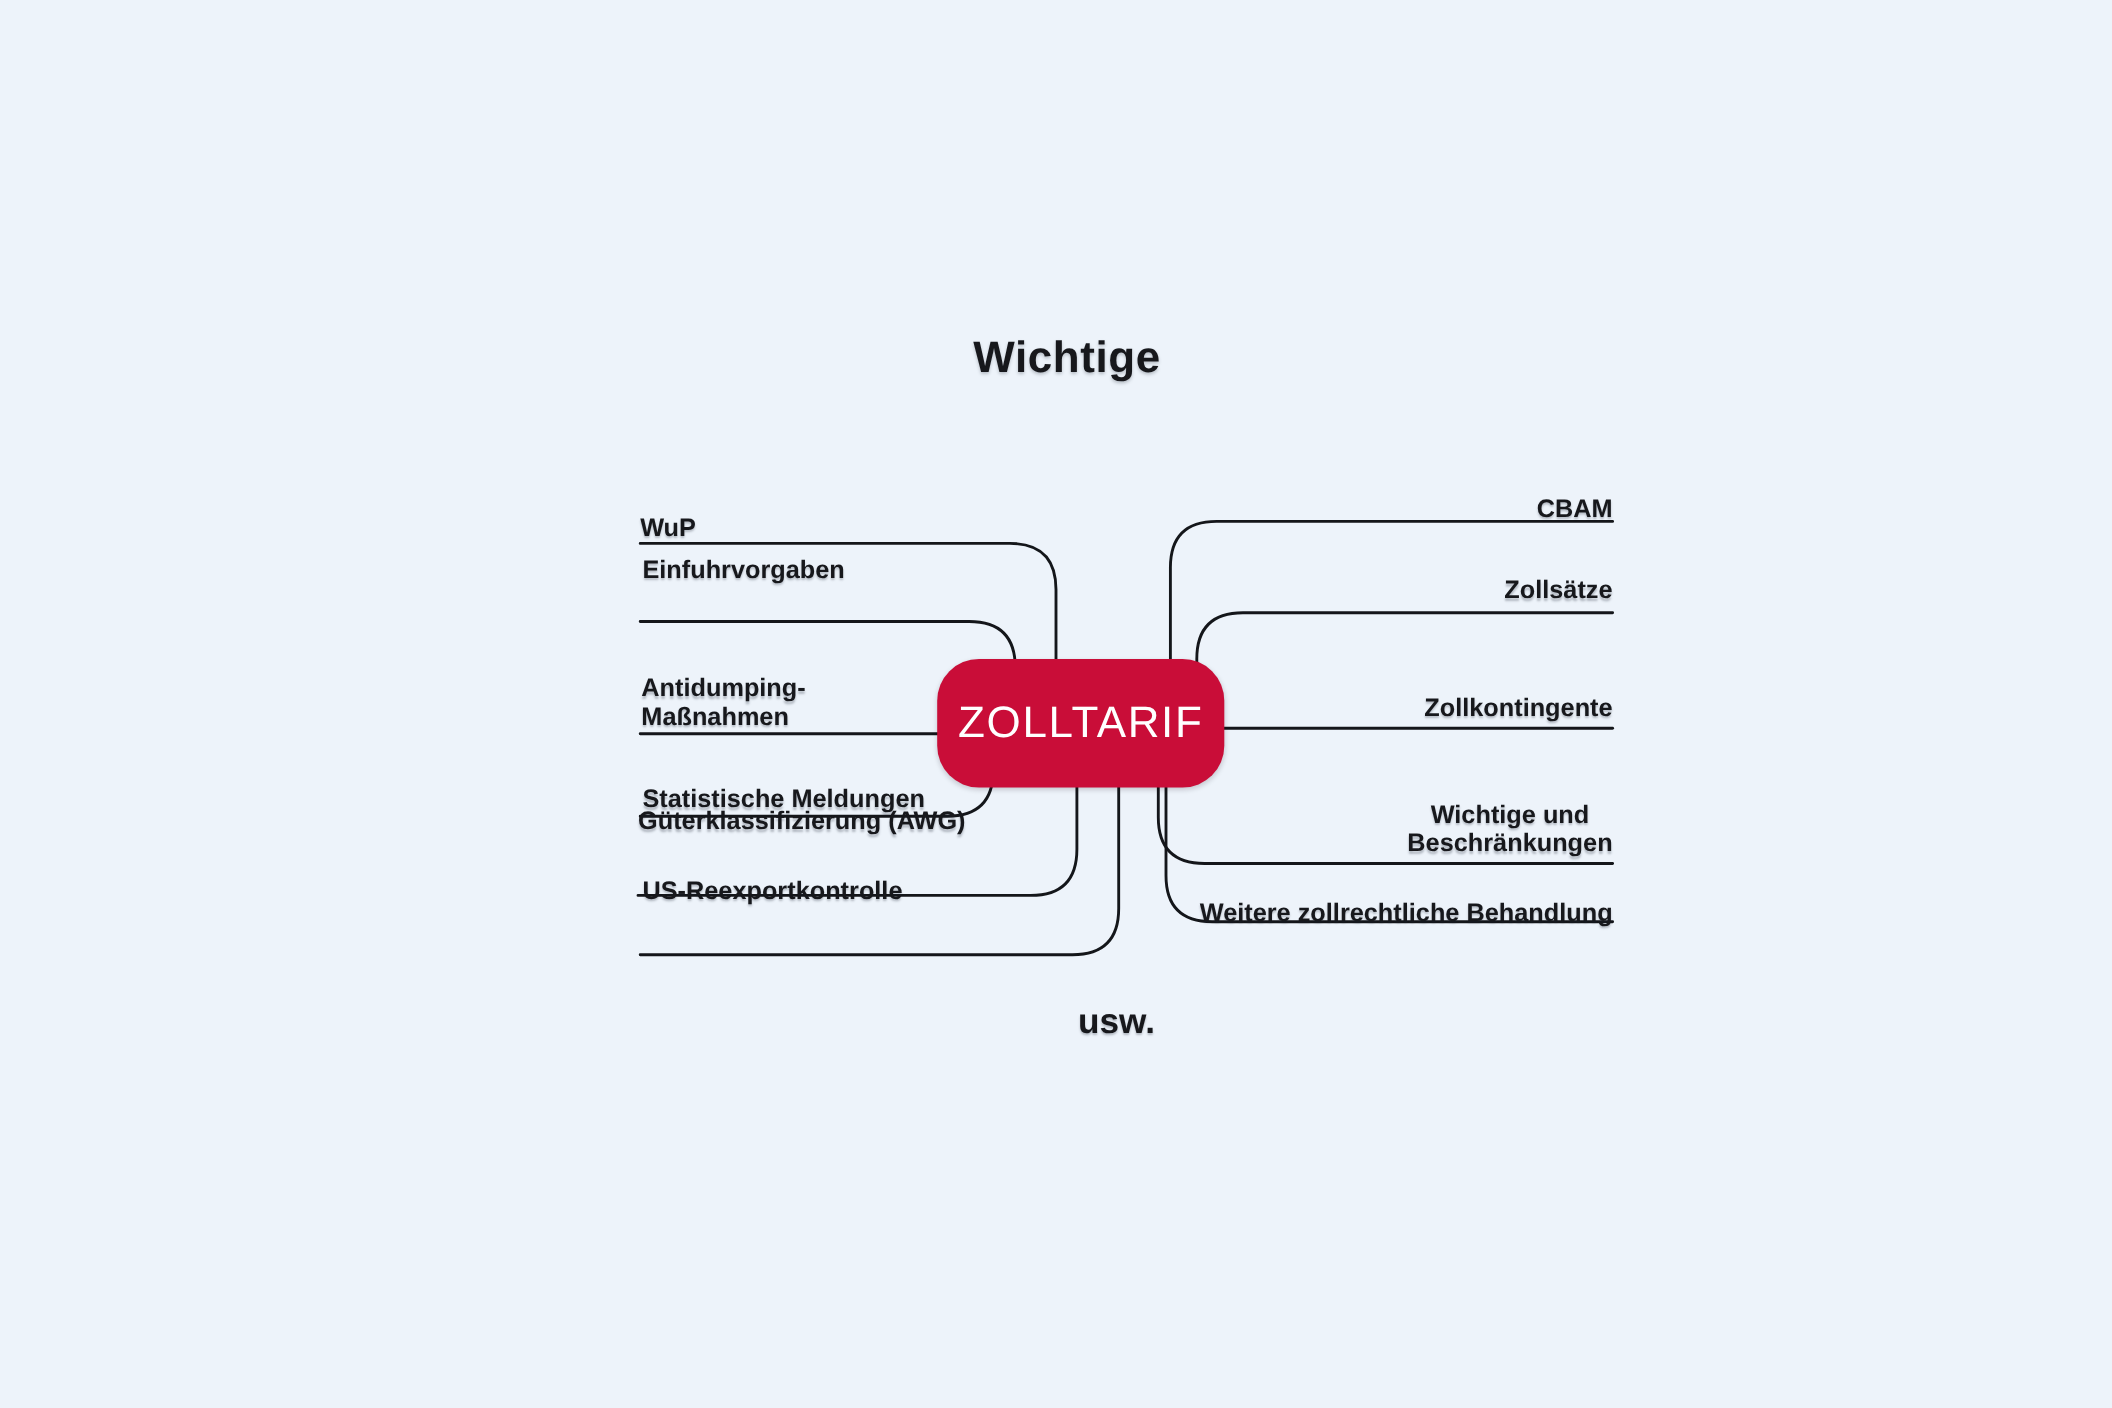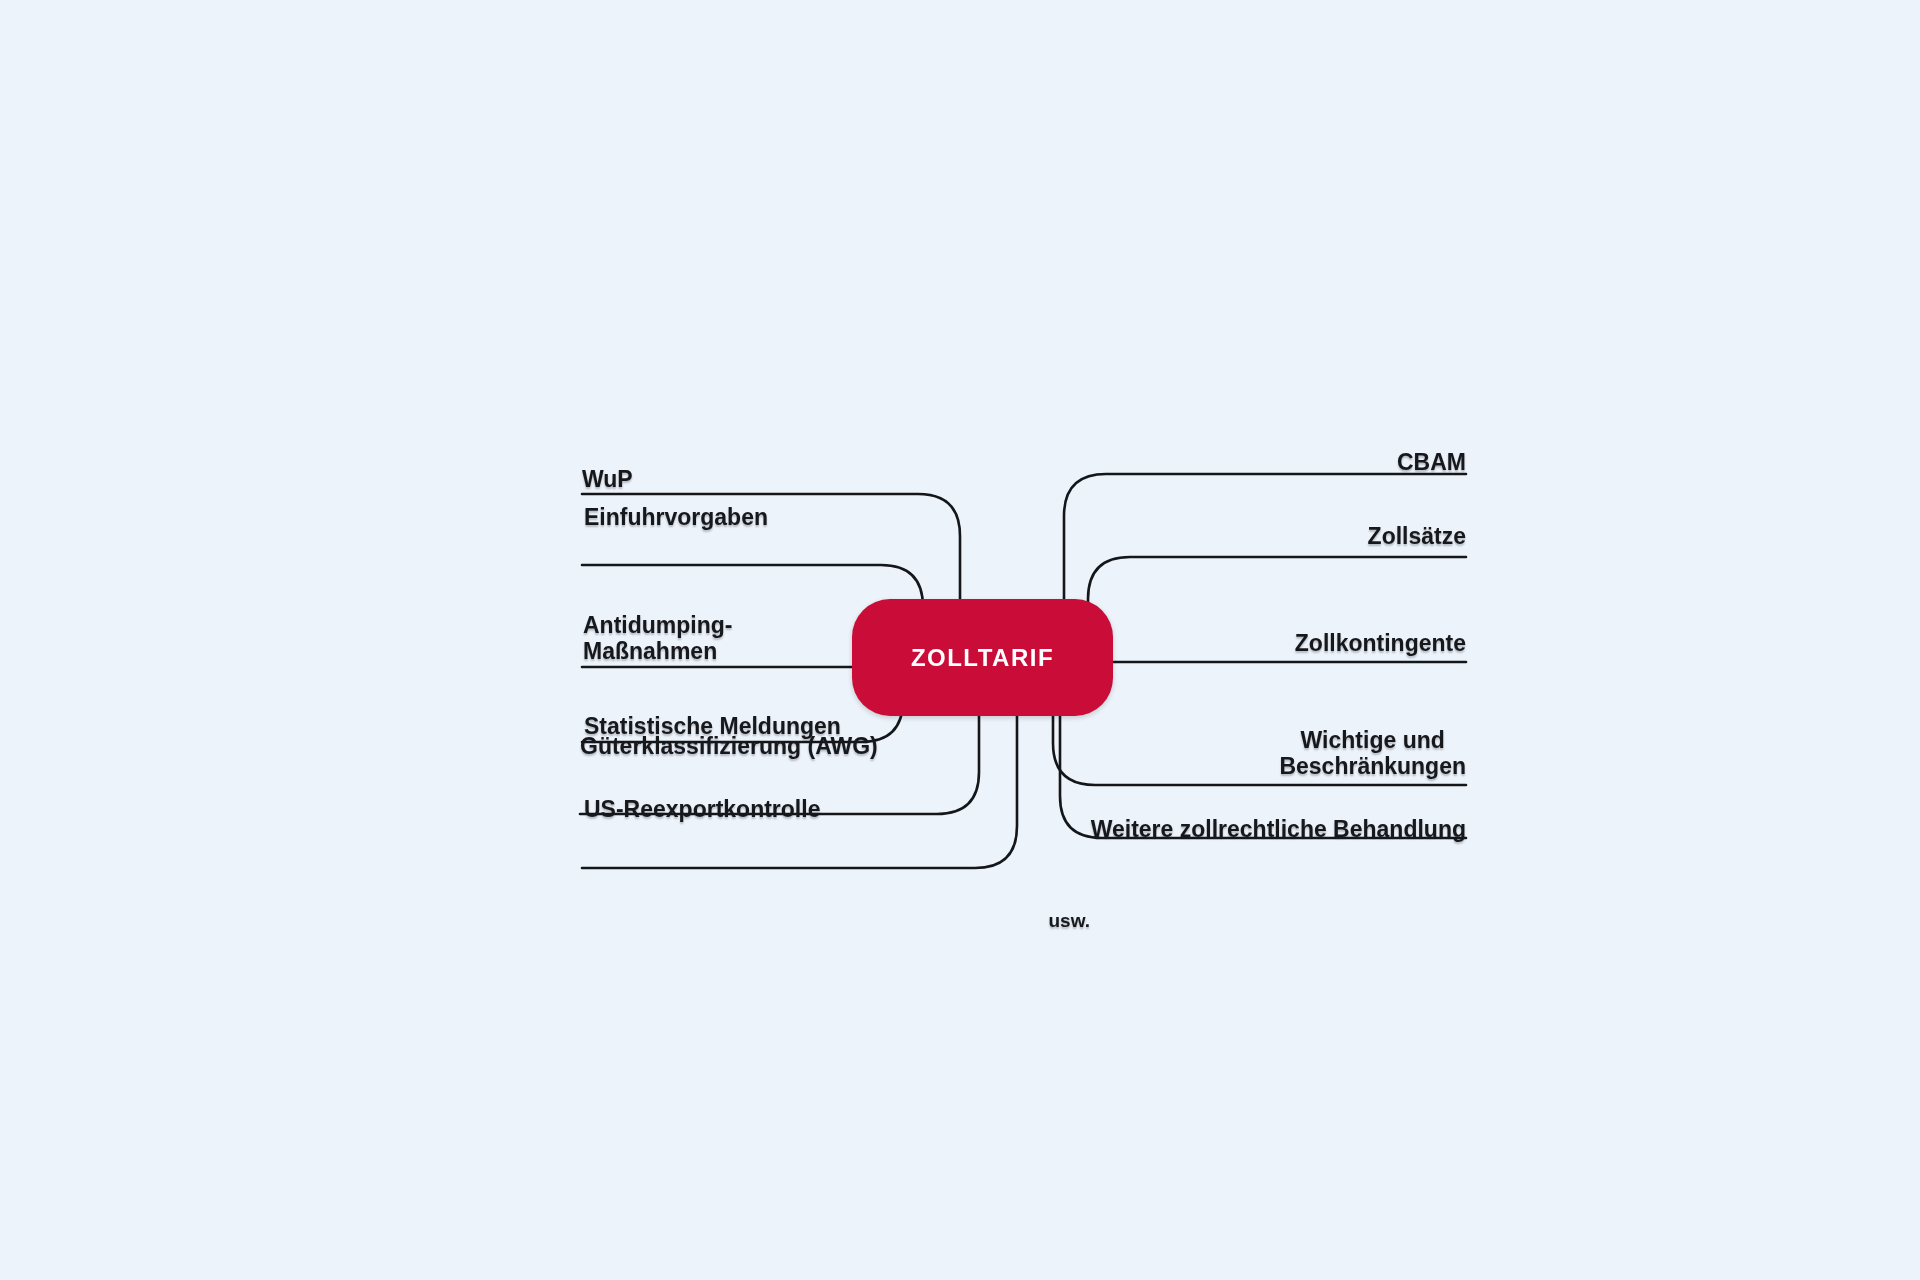--- a/index.html
+++ b/index.html
@@ -40,22 +40,22 @@
 
   .node{
     position:absolute;left:852px;top:599px;width:261px;height:117px;
     background:var(--node-red);
     border-radius:38px;
     display:flex;align-items:center;justify-content:center;
     box-shadow:0 2px 5px rgba(20,10,20,.18);
   }
   .node span{
     color:#ffffff;
-    font-weight:bold;
-    font-size:24px;
+    font-weight:normal;
+    font-size:40px;
     letter-spacing:1.5px;
   }
 
   .label{
     position:absolute;
     color:var(--text);
     font-weight:bold;
     font-size:23px;
     line-height:26px;
     white-space:pre-line;
@@ -71,24 +71,24 @@
   .lbl-usreexport{left:584px;top:796px;}
 
   .lbl-cbam{right:454px;top:449px;}
   .lbl-zollsaetze{right:454px;top:523px;}
   .lbl-zollkontingente{right:454px;top:630px;}
   .lbl-verbote{right:454px;top:727px;}
   .lbl-weitere{right:454px;top:816px;}
 
   .usw{
     position:absolute;left:940px;top:910px;width:150px;
-    text-align:right;
+    text-align:center;
     color:var(--text);
     font-weight:bold;
-    font-size:19px;
+    font-size:32px;
     text-shadow:0 2px 2px rgba(30,35,50,.28);
   }
 </style>
 </head>
 <body>
 
 <div class="stage">
 
   <svg class="connectors" viewBox="0 0 1920 1280" aria-hidden="true">
 
@@ -100,20 +100,21 @@
     <path d="M 582 868 H 975 Q 1017 868 1017 826 V 697"></path>
 
     <path d="M 1466 474 H 1106 Q 1064 474 1064 516 V 618"></path>
     <path d="M 1466 557 H 1130 Q 1088 557 1088 599 V 618"></path>
     <path d="M 1466 662 H 1100"></path>
     <path d="M 1466 785 H 1095 Q 1053 785 1053 743 V 697"></path>
     <path d="M 1466 838 H 1102 Q 1060 838 1060 796 V 697"></path>
   </svg>
 
   <div class="title">
+    <div class="t1">Wichtige</div>
   </div>
 
   <div class="node">
     <span>ZOLLTARIF</span>
   </div>
 
   <div class="label lbl-wup">WuP</div>
   <div class="label lbl-einfuhr">Einfuhrvorgaben</div>
   <div class="label lbl-antidumping">Antidumping-
 Maßnahmen</div>

